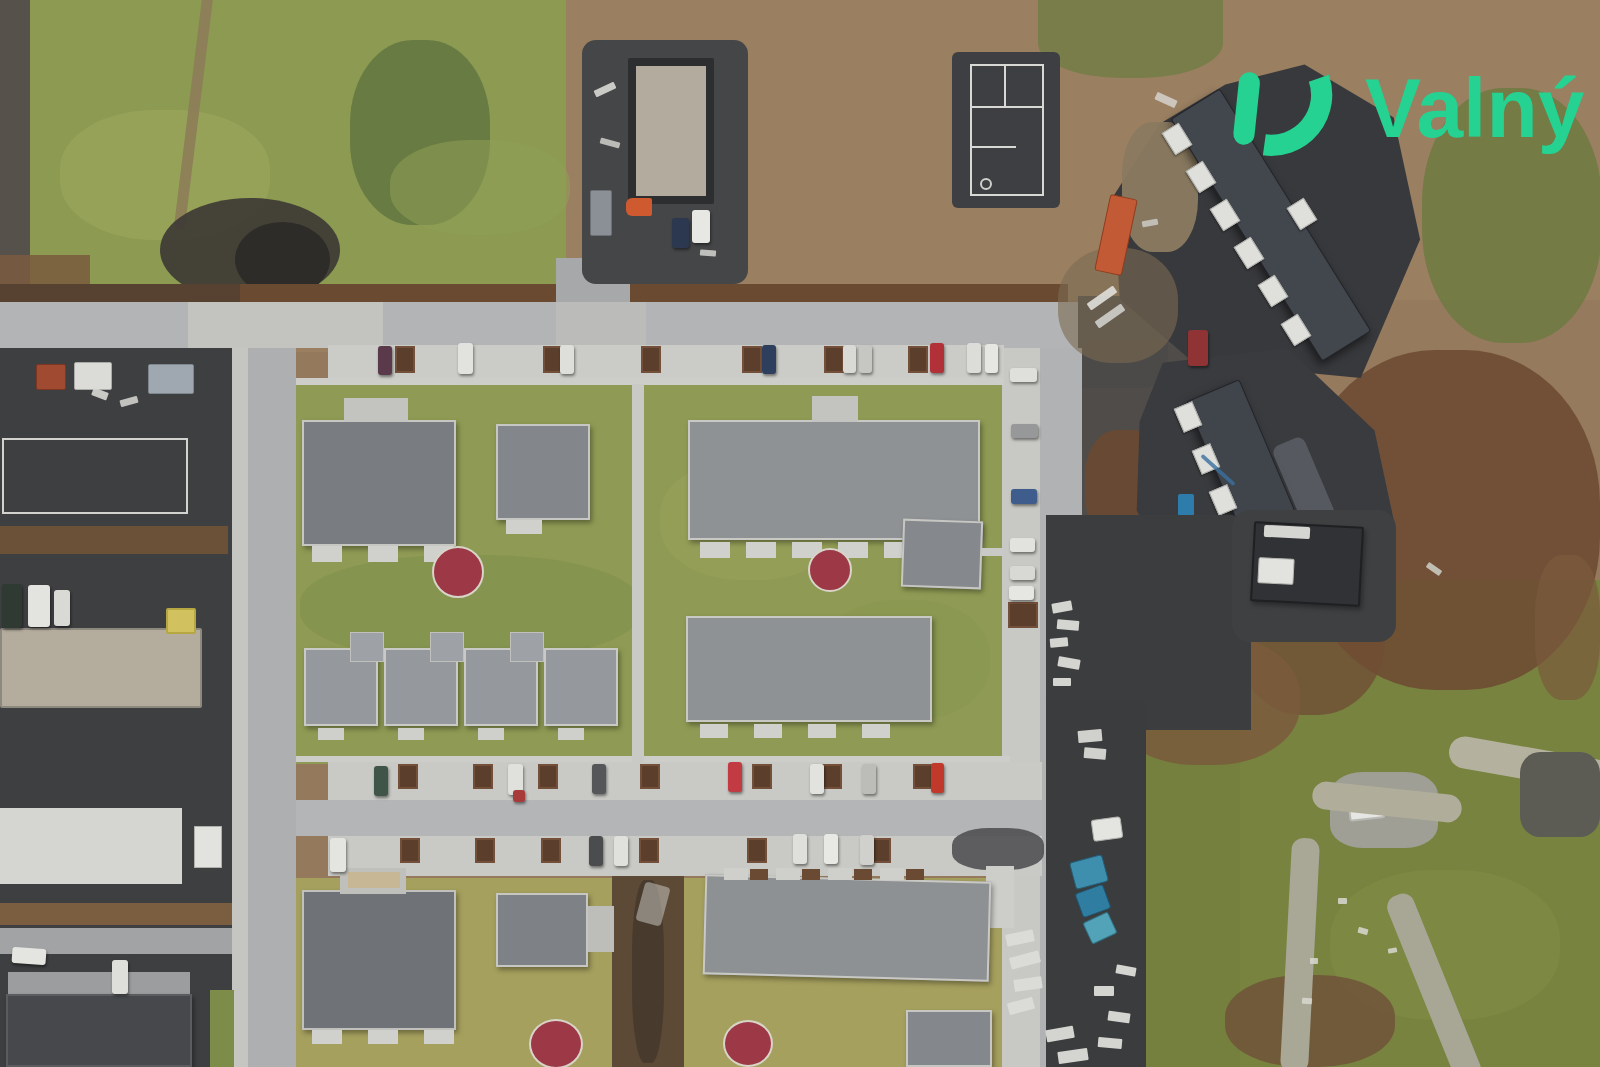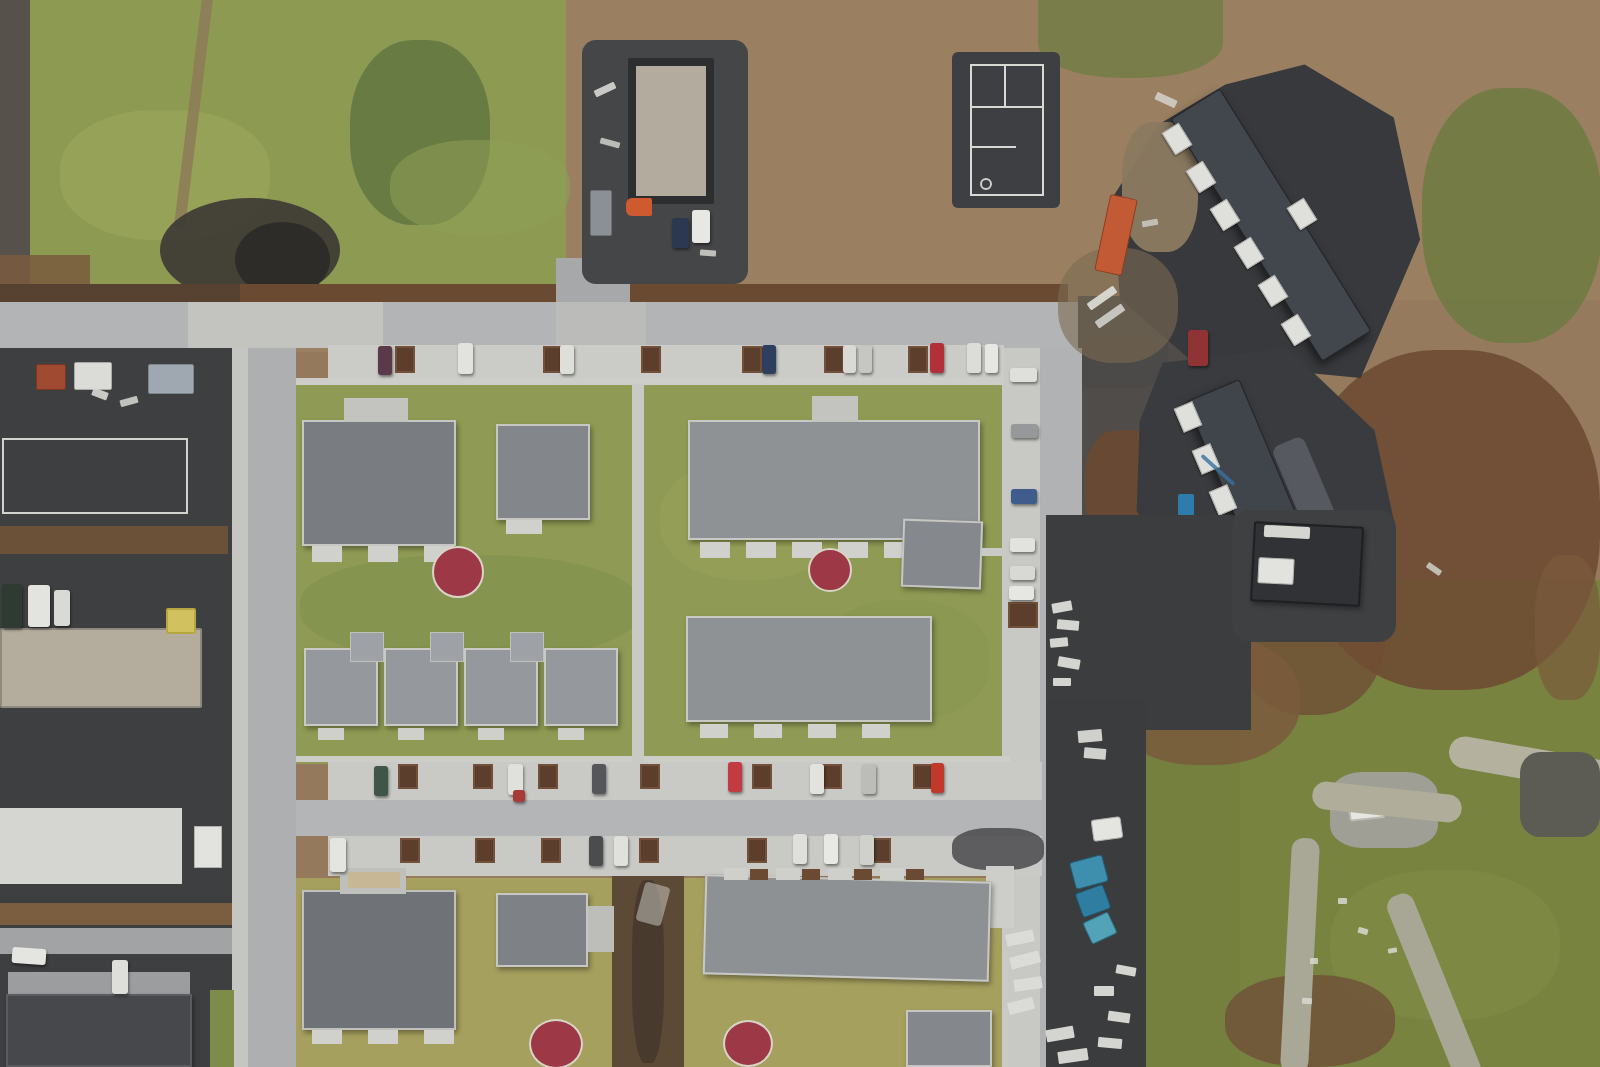--- a/index.html
+++ b/index.html
@@ -327,13 +327,20 @@
     <div class="it car" style="left: 793px; top: 834px; width: 14px; height: 30px; background: rgb(223, 223, 219);"></div>
     <div class="it car" style="left: 824px; top: 834px; width: 14px; height: 30px; background: rgb(232, 232, 228);"></div>
     <div class="it car" style="left: 860px; top: 835px; width: 14px; height: 30px; background: rgb(208, 208, 204);"></div>
     <div class="it car" style="left: 2px; top: 584px; width: 20px; height: 44px; background: rgb(47, 58, 51);"></div>
     <div class="it car" style="left: 28px; top: 585px; width: 22px; height: 42px; background: rgb(227, 227, 223);"></div>
     <div class="it car" style="left: 54px; top: 590px; width: 16px; height: 36px; background: rgb(217, 217, 213);"></div>
     <div class="it car" style="left: 12px; top: 948px; width: 34px; height: 16px; background: rgb(228, 228, 224); transform: rotate(4deg);"></div>
     <div class="it car" style="left: 112px; top: 960px; width: 16px; height: 34px; background: rgb(222, 222, 218);"></div>
     <div class="it car" style="left: 672px; top: 218px; width: 17px; height: 30px; background: rgb(44, 56, 80);"></div>
     <div class="it car" style="left: 692px; top: 210px; width: 18px; height: 33px; background: rgb(231, 231, 227);"></div>
+    <div class="logo" style="color: rgb(37, 210, 146);">
+    <svg viewBox="0 0 104 94" aria-hidden="true">
+      <rect x="6" y="6" width="21" height="72" rx="10.5" fill="currentColor" transform="rotate(6 16 42)"></rect>
+      <path d="M 88 12 A 50 50 0 0 1 34 78" fill="none" stroke="currentColor" stroke-width="21"></path>
+    </svg>
+    <span class="logo-text">Valný</span>
+  </div>
 </div>
 
 </body></html>

